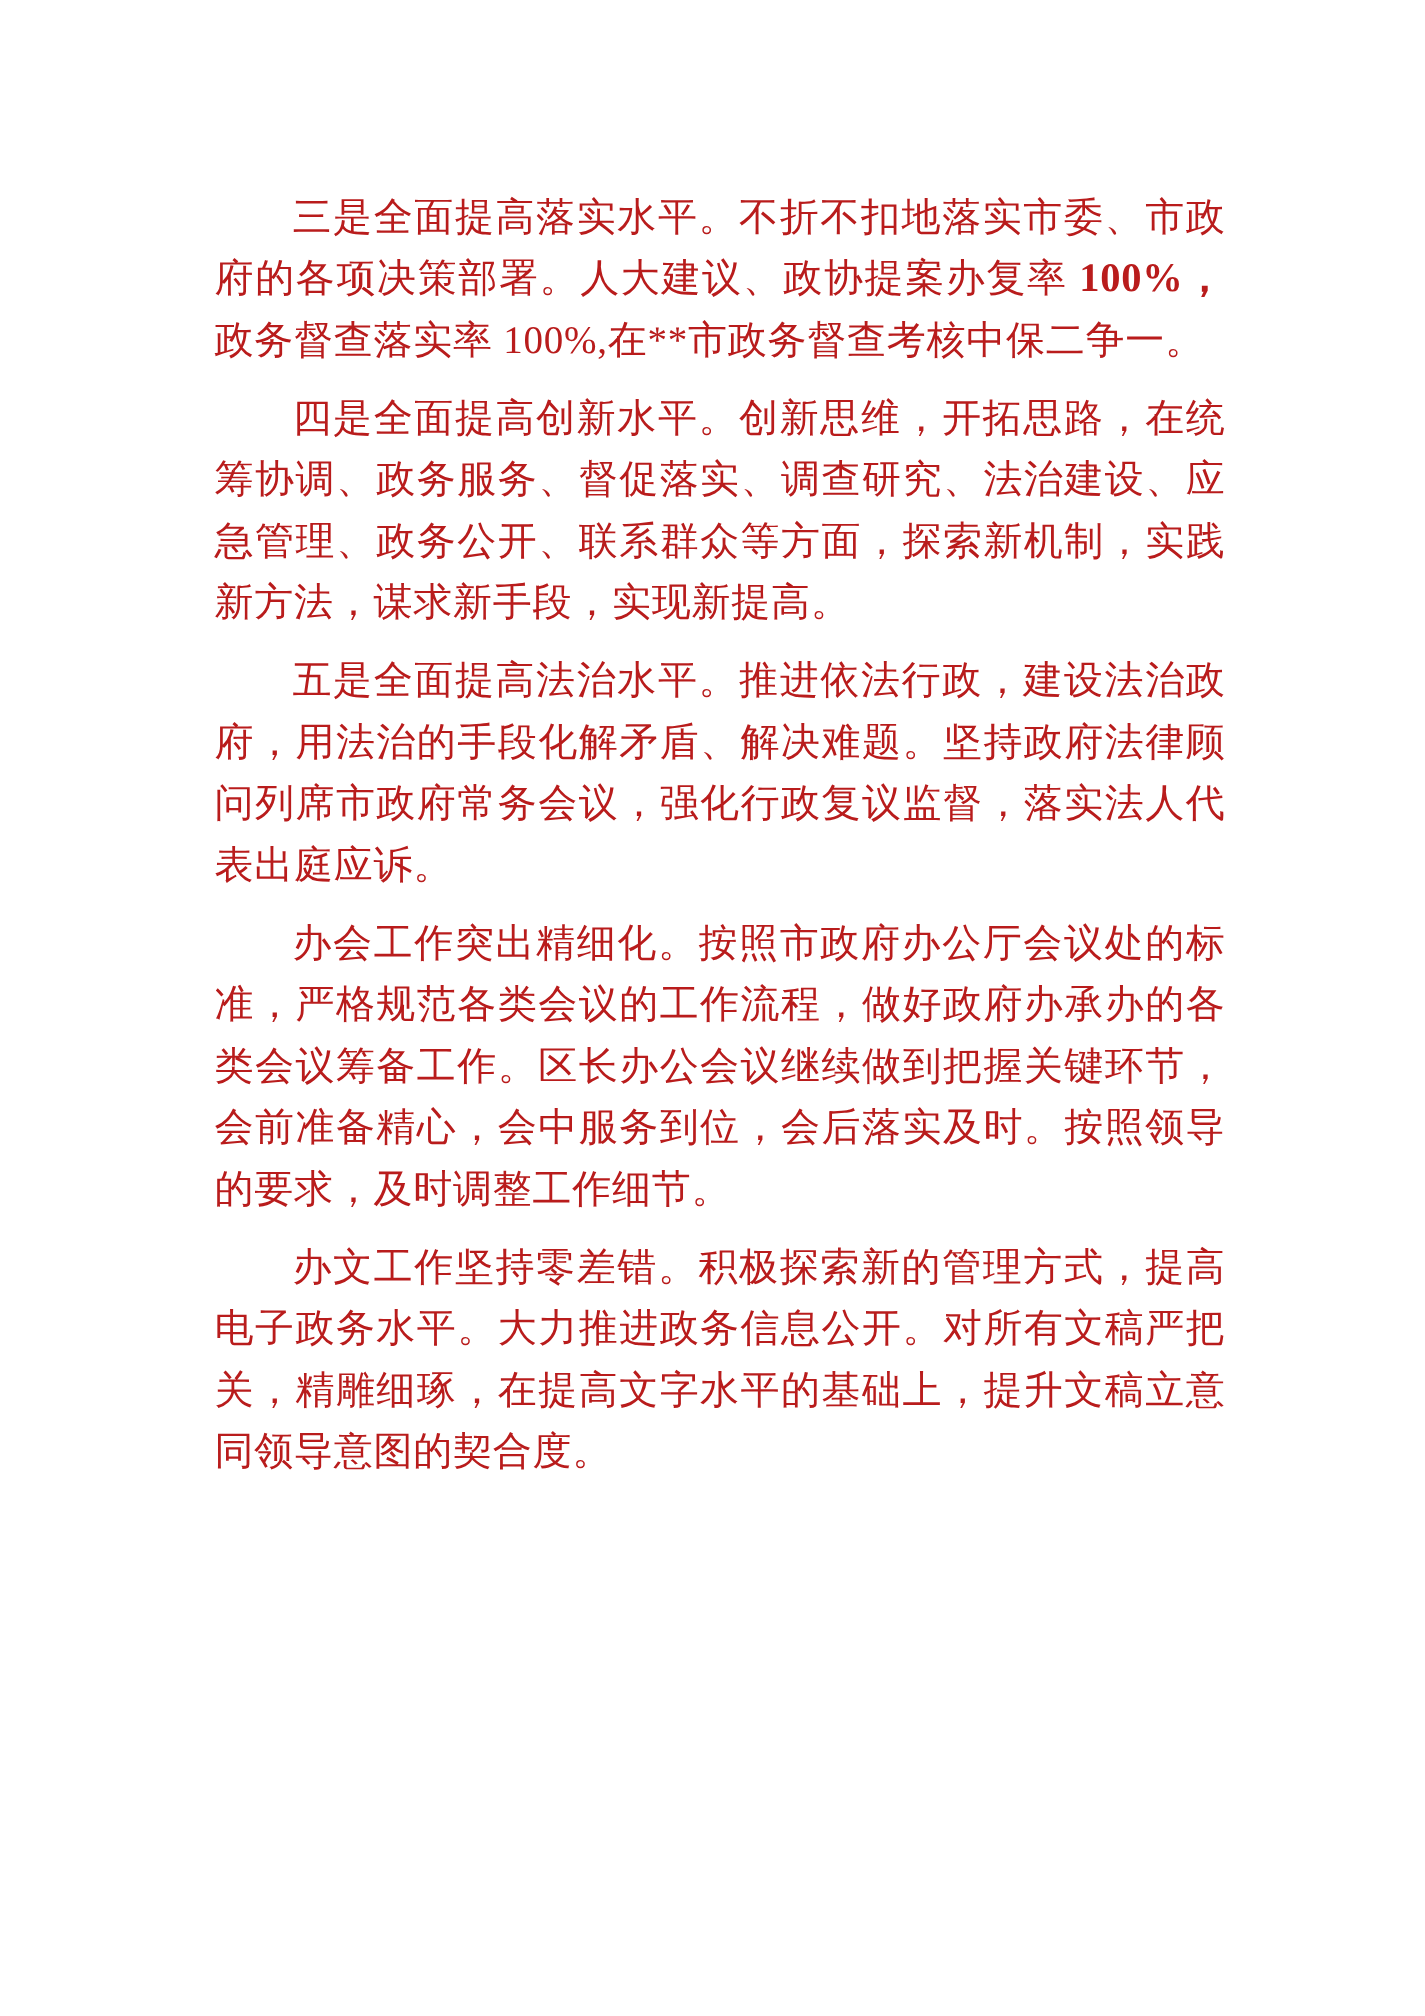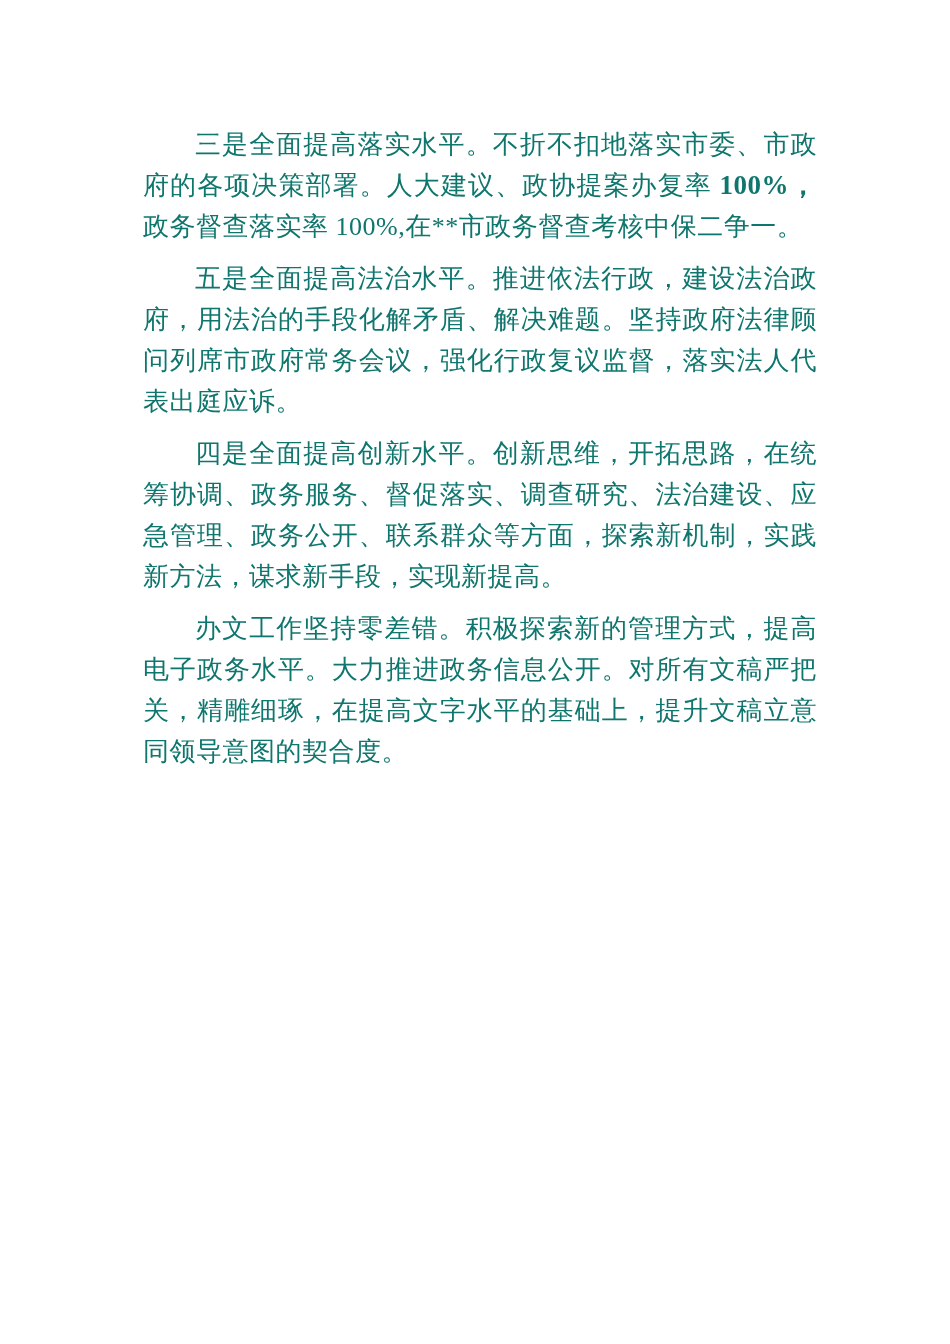--- a/index.html
+++ b/index.html
@@ -9,21 +9,21 @@
   }
   .page {
     position: relative;
     width: 950px;
     height: 1068px;
     margin: 0 auto;
     background: #ffffff;
     overflow: hidden;
     box-sizing: border-box;
     font-family: "Liberation Serif", "DejaVu Serif", serif;
-    color: #0f766e;
+    color: #b91c1c;
   }
   .doc-body {
     position: absolute;
     left: 143px;
     top: 124px;
     width: 674px;
   }
   .para {
     margin: 0 0 11px 0;
     font-size: 26px;
@@ -41,17 +41,18 @@
     font-weight: bold;
     font-size: 27px;
   }
 </style>
 </head>
 <body>
 
 <div class="page">
   <div class="doc-body">
       <p class="para"><span>三是全面提高落实水平。不折不扣地落实市委、市政府的各项决策部署。人大建议、政协提案办复率 </span><span class="bold-run">100%，</span><span> 政务督查落实率 100%,在**市政务督查考核中保二争一。</span></p>
+      <p class="para"><span>四是全面提高创新水平。创新思维，开拓思路，在统筹协调、政务服务、督促落实、调查研究、法治建设、应急管理、政务公开、联系群众等方面，探索新机制，实践新方法，谋求新手段，实现新提高。</span></p>
       <p class="para"><span>五是全面提高法治水平。推进依法行政，建设法治政府，用法治的手段化解矛盾、解决难题。坚持政府法律顾问列席市政府常务会议，强化行政复议监督，落实法人代表出庭应诉。</span></p>
-      <p class="para"><span>四是全面提高创新水平。创新思维，开拓思路，在统筹协调、政务服务、督促落实、调查研究、法治建设、应急管理、政务公开、联系群众等方面，探索新机制，实践新方法，谋求新手段，实现新提高。</span></p>
+      <p class="para"><span>办会工作突出精细化。按照市政府办公厅会议处的标准，严格规范各类会议的工作流程，做好政府办承办的各类会议筹备工作。区长办公会议继续做到把握关键环节，会前准备精心，会中服务到位，会后落实及时。按照领导的要求，及时调整工作细节。</span></p>
       <p class="para"><span>办文工作坚持零差错。积极探索新的管理方式，提高电子政务水平。大力推进政务信息公开。对所有文稿严把关，精雕细琢，在提高文字水平的基础上，提升文稿立意同领导意图的契合度。</span></p>
     </div>
 </div>
 
 </body></html>

